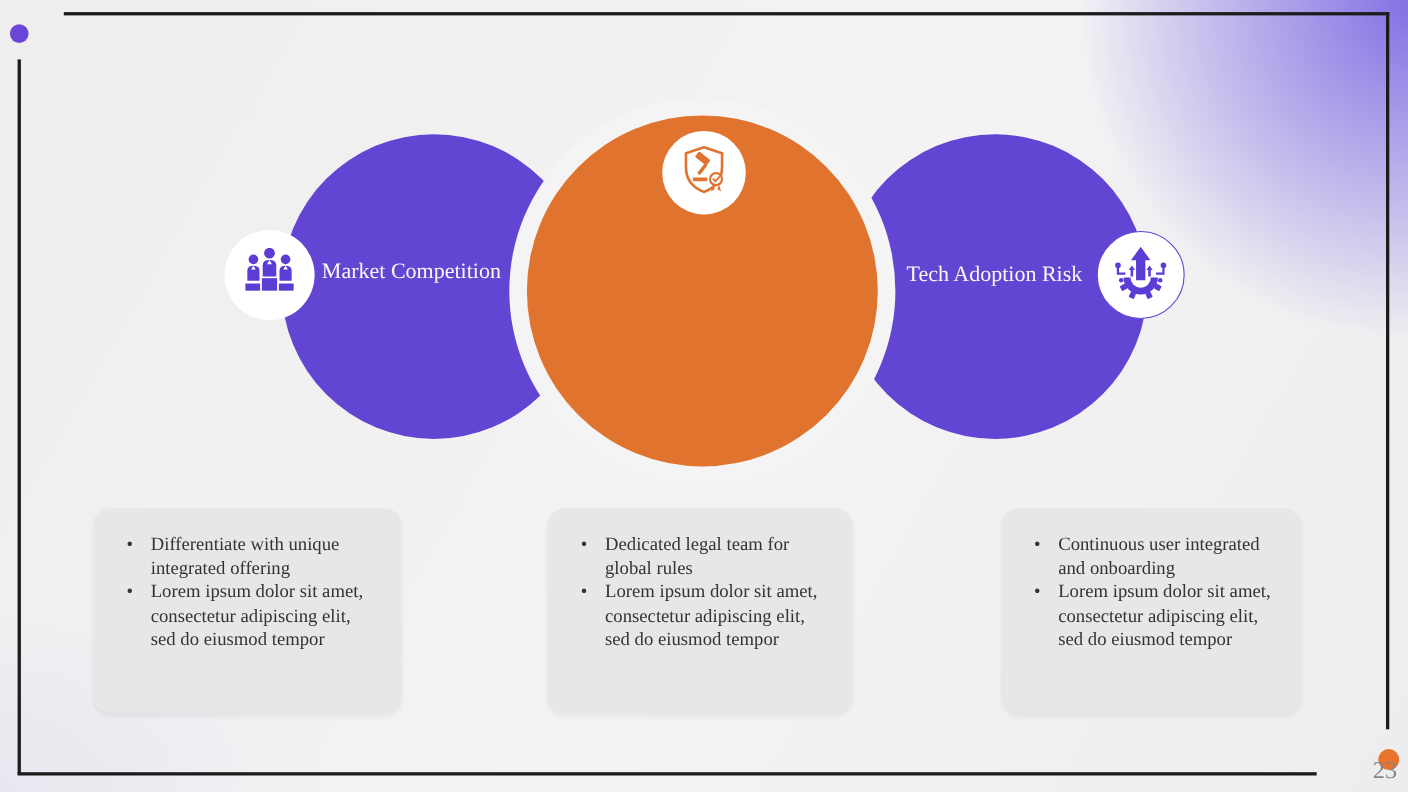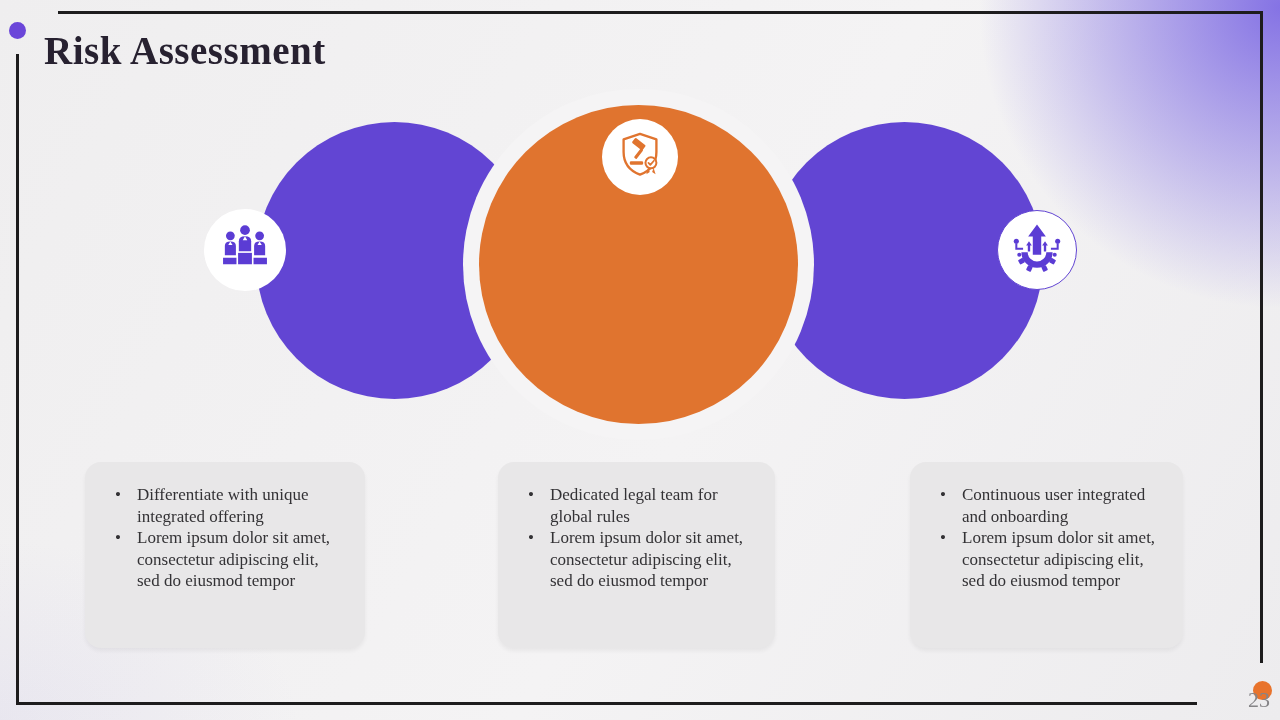--- a/index.html
+++ b/index.html
@@ -84,26 +84,27 @@
 
 <div class="slide">
 
   <div class="line" id="line-top"></div>
   <div class="line" id="line-right"></div>
   <div class="line" id="line-left"></div>
   <div class="line" id="line-bottom"></div>
   <div class="dot" id="dot-top-left"></div>
   <div class="dot" id="dot-bottom-right"></div>
 
-  <h1 class="title">Risk Assessment</h1>
 
   <div class="circle" id="circle-left"></div>
   <div class="circle" id="circle-right"></div>
   <div class="circle" id="circle-center"></div>
 
+  <div class="circle-label" id="label-left">Market Competition</div>
+  <div class="circle-label" id="label-right">Tech Adoption Risk</div>
 
   <div class="badge" id="badge-left">
     <span>
       <svg width="52" height="52" viewBox="0 0 64 64">
         <g fill="#5b3cd4">
 
           <circle cx="14" cy="17" r="5.4"></circle>
           <path d="M7.2 41 V29.5 q0-5.5 6.8-5.5 q6.8 0 6.8 5.5 V41 Z"></path>
           <circle cx="50" cy="17" r="5.4"></circle>
           <path d="M43.2 41 V29.5 q0-5.5 6.8-5.5 q6.8 0 6.8 5.5 V41 Z"></path>

